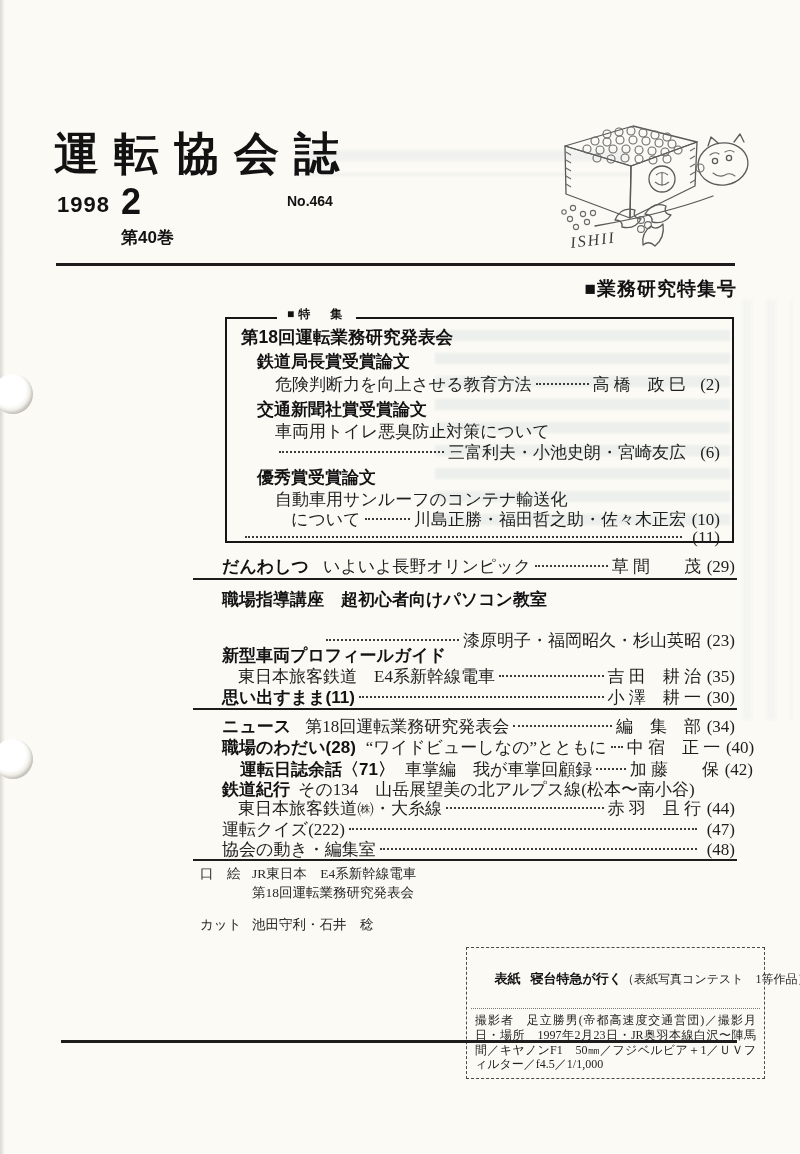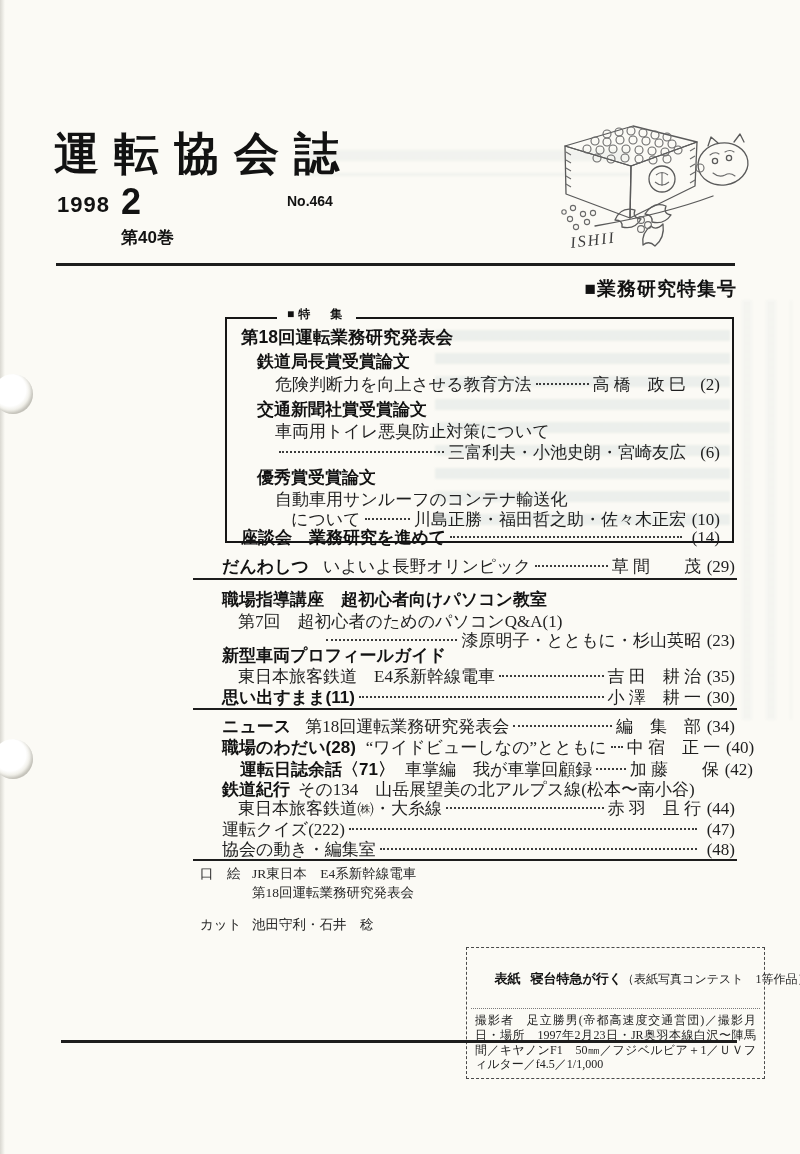--- a/index.html
+++ b/index.html
@@ -185,45 +185,41 @@
       <span class="t">自動車用サンルーフのコンテナ輸送化</span>
     </div>
     <div class="brow" style="top:190px; left:64px;">
       <span class="t">について</span>
       <span class="dots"></span>
       <span class="auth t">川島正勝・福田哲之助・佐々木正宏</span>
       <span class="pg">(10)</span>
     </div>
 
     <div class="brow" style="top:208px;">
-      <span class="b">座談会　業務研究を進めて</span>
       <span class="dots"></span>
-      <span class="pg">(14)</span>
+      <span class="pg">(11)</span>
     </div>
   </div>
 
   <div class="row" style="left:222px; top:556px; width:513px;">
     <span class="b">だんわしつ</span>
     <span class="t" style="margin-left:14px;">いよいよ長野オリンピック</span>
     <span class="dots"></span>
     <span class="auth t">草 間　　茂</span>
     <span class="pg">(29)</span>
   </div>
 
   <div class="rule" style="left:193px; top:578px; width:544px; height:2px;"></div>
 
   <div class="row" style="left:222px; top:589px; width:513px;">
     <span class="b">職場指導講座　超初心者向けパソコン教室</span>
   </div>
-  <div class="row" style="left:238px; top:611px; width:497px;">
-    <span class="t">第7回　超初心者のためのパソコンQ&amp;A(1)</span>
-  </div>
   <div class="row" style="left:322px; top:630px; width:413px;">
     <span class="dots"></span>
-    <span class="auth t">漆原明子・とともに・杉山英昭</span>
+    <span class="auth t">漆原明子・福岡昭久・杉山英昭</span>
     <span class="pg">(23)</span>
   </div>
 
   <div class="row" style="left:222px; top:645px; width:513px;">
     <span class="b">新型車両プロフィールガイド</span>
   </div>
   <div class="row" style="left:238px; top:666px; width:497px;">
     <span class="t">東日本旅客鉄道　E4系新幹線電車</span>
     <span class="dots"></span>
     <span class="auth t">吉 田　耕 治</span>

